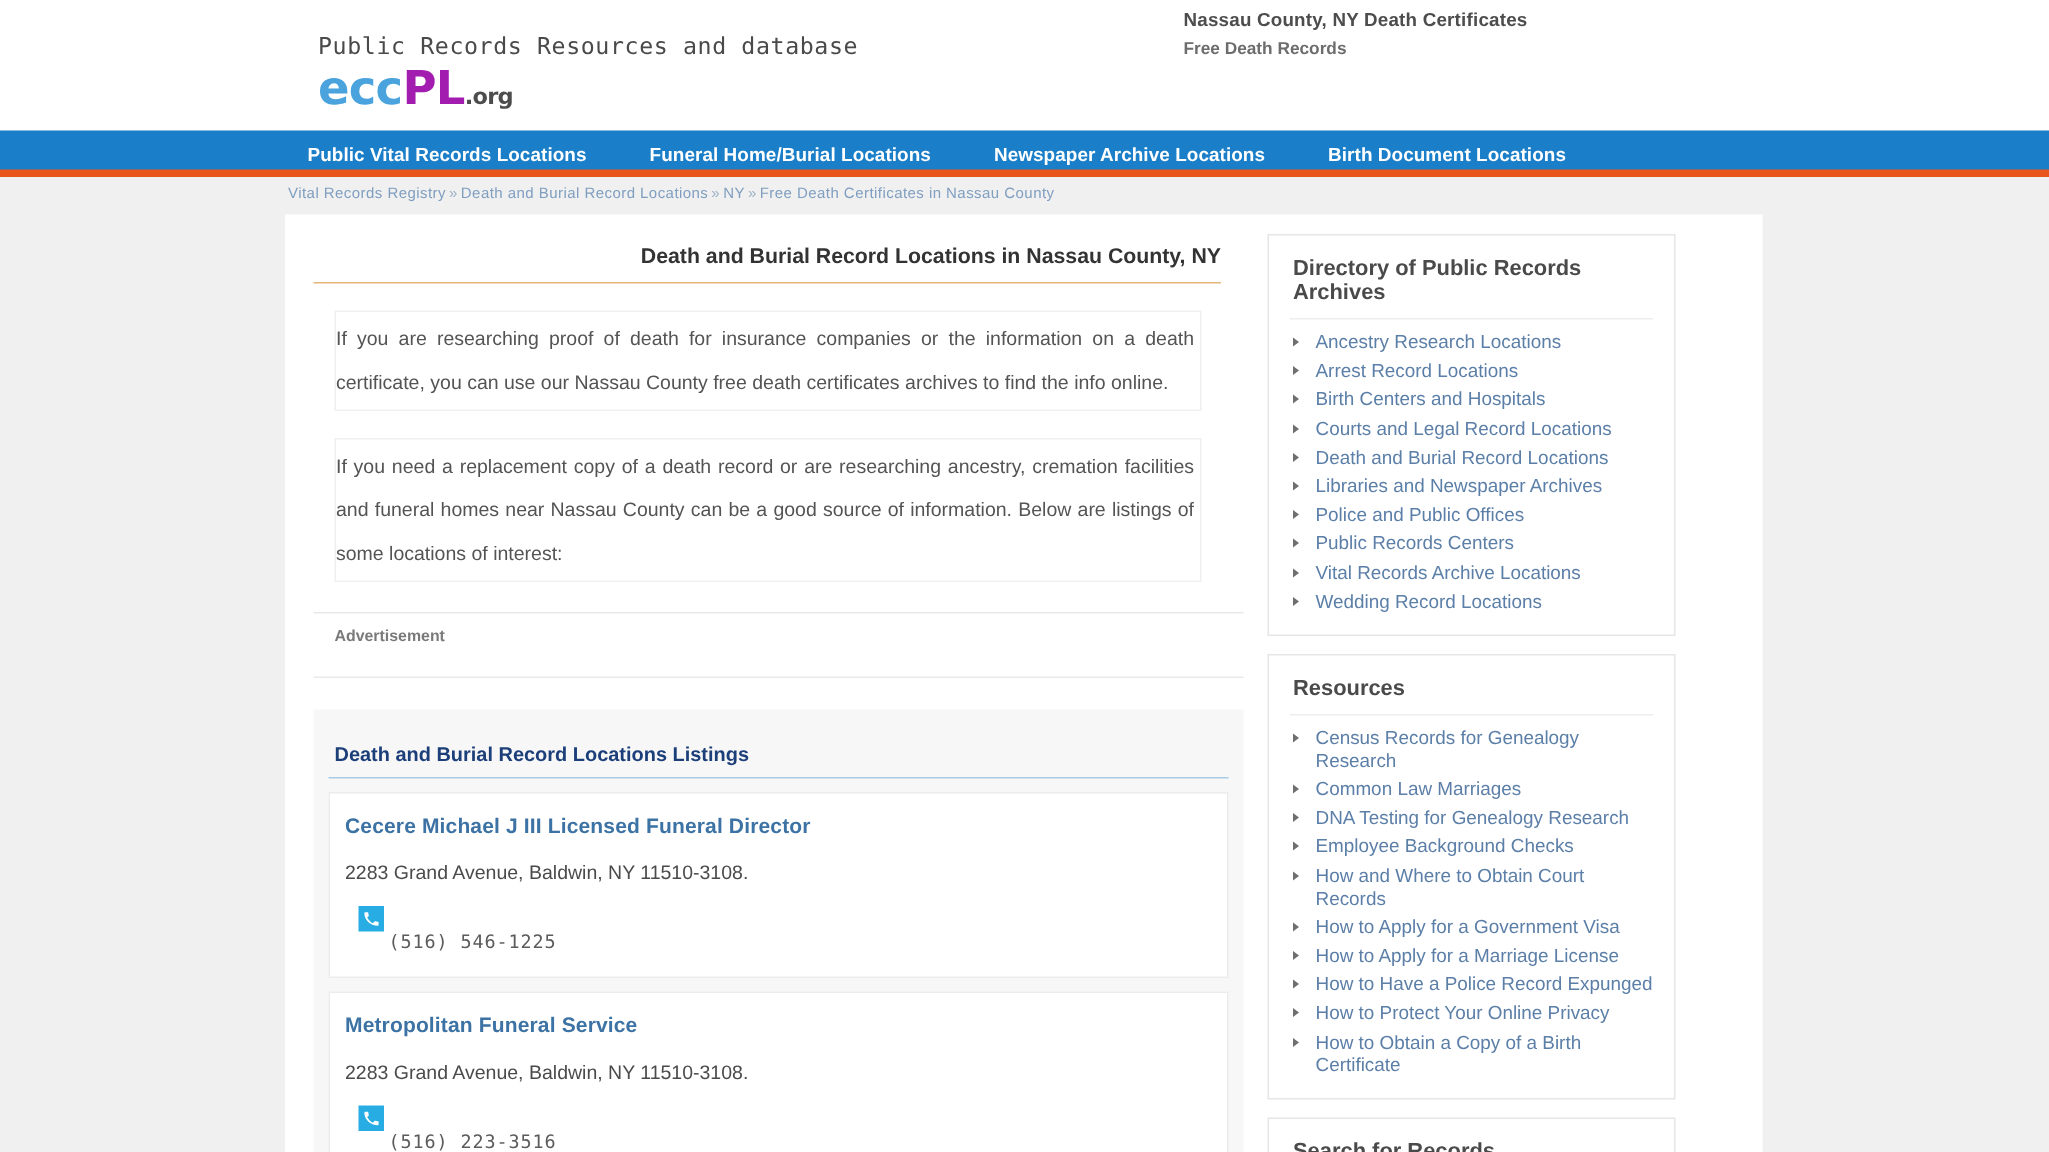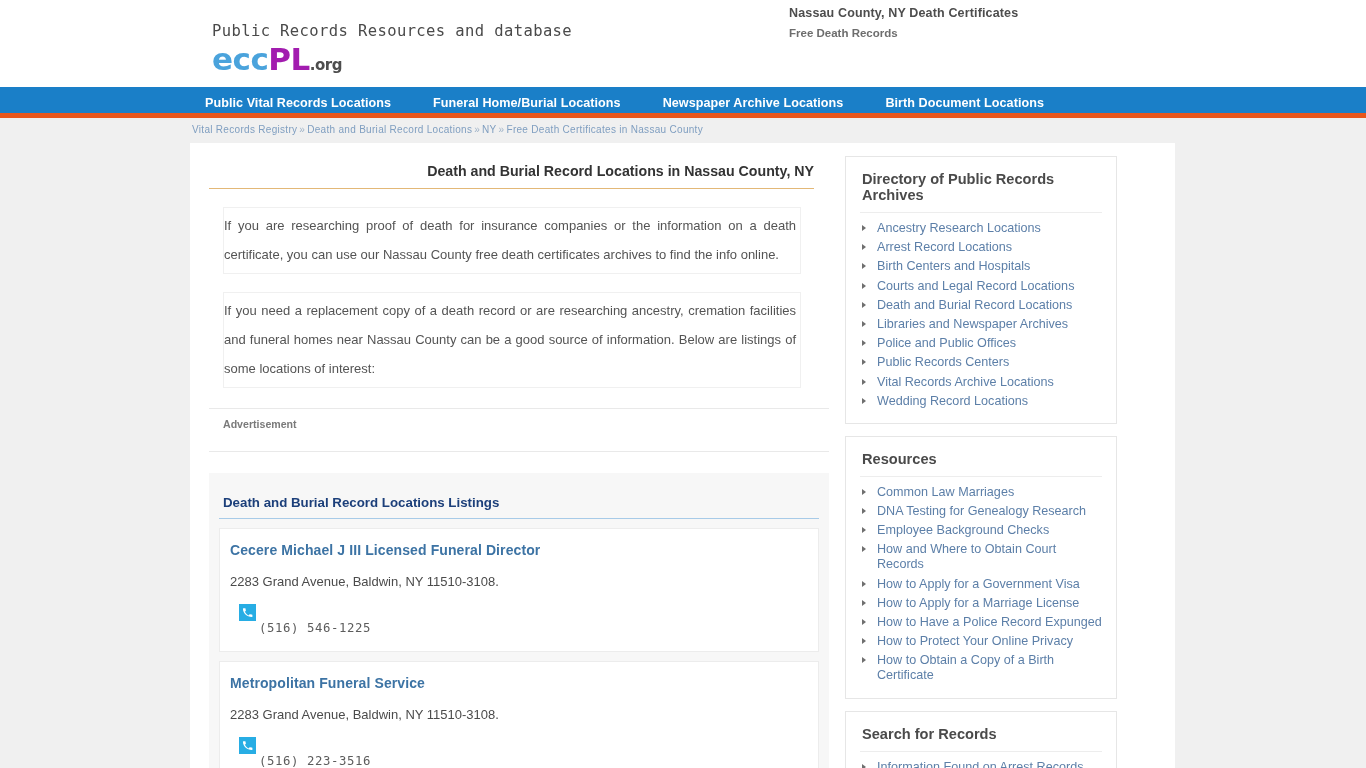--- a/index.html
+++ b/index.html
@@ -350,20 +350,21 @@
           <li><span class="bullet"></span><a>Police and Public Offices</a></li>
           <li><span class="bullet"></span><a>Public Records Centers</a></li>
           <li><span class="bullet"></span><a>Vital Records Archive Locations</a></li>
           <li><span class="bullet"></span><a>Wedding Record Locations</a></li>
         </ul>
       </div>
 
       <div class="box">
         <div class="box-title">Resources</div>
         <ul>
+          <li><span class="bullet"></span><a>Census Records for Genealogy Research</a></li>
           <li><span class="bullet"></span><a>Common Law Marriages</a></li>
           <li><span class="bullet"></span><a>DNA Testing for Genealogy Research</a></li>
           <li><span class="bullet"></span><a>Employee Background Checks</a></li>
           <li><span class="bullet"></span><a>How and Where to Obtain Court Records</a></li>
           <li><span class="bullet"></span><a>How to Apply for a Government Visa</a></li>
           <li><span class="bullet"></span><a>How to Apply for a Marriage License</a></li>
           <li><span class="bullet"></span><a>How to Have a Police Record Expunged</a></li>
           <li><span class="bullet"></span><a>How to Protect Your Online Privacy</a></li>
           <li><span class="bullet"></span><a>How to Obtain a Copy of a Birth Certificate</a></li>
         </ul>

